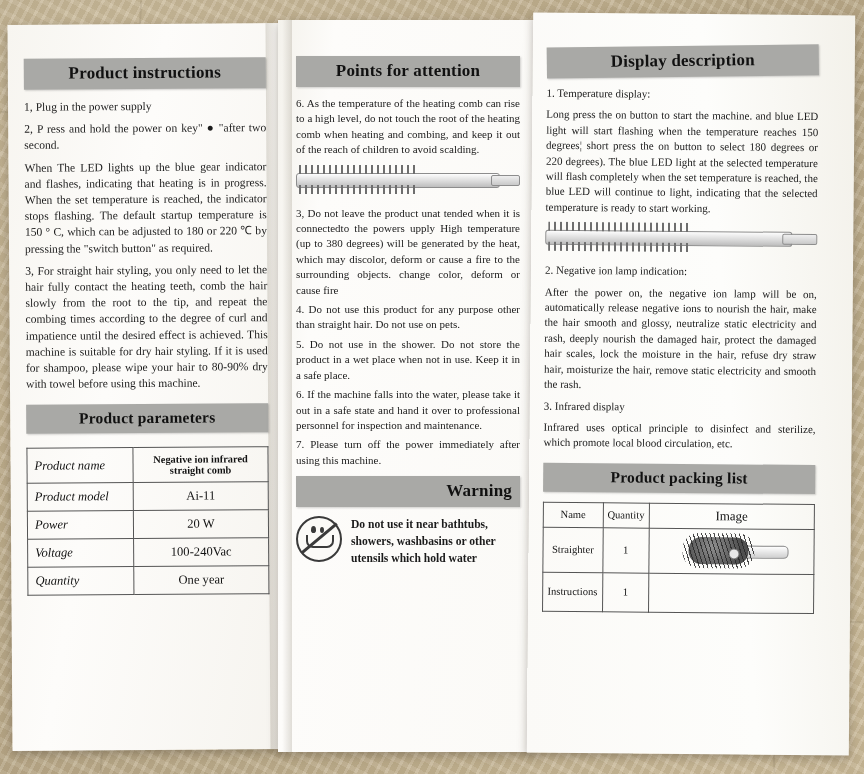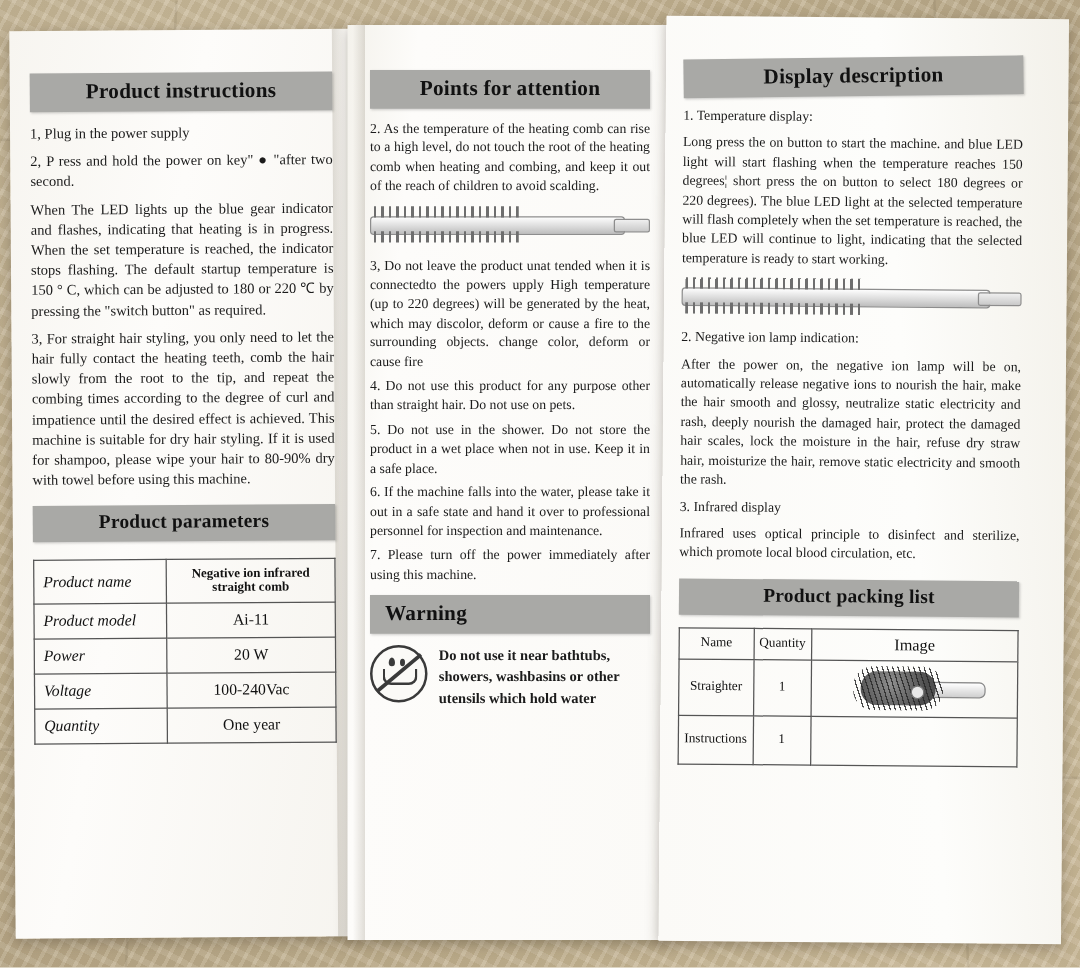--- a/index.html
+++ b/index.html
@@ -165,34 +165,34 @@
       </tbody>
         </table>
     </div>
   </div>
 
   <div class="paper" id="leaf-mid">
     <div class="fold" style="left:0;transform:scaleX(-1)"></div>
     <div class="col tight" style="left:18px;top:36px;width:224px;">
       <h2 class="hdr">Points for attention</h2>
       <div style="height:9px"></div>
-      <p class="small">2. As the temperature of the heating comb can rise to a high level, do not touch the root of the heating comb when heating and combing, and keep it out of the reach of children to avoid scalding.</p>
+      <p class="small">6. As the temperature of the heating comb can rise to a high level, do not touch the root of the heating comb when heating and combing, and keep it out of the reach of children to avoid scalding.</p>
       <div class="comb">
         <div class="body"></div>
           <div class="tip"></div>
         <div class="teeth"></div>
           <div class="teeth2"></div>
       </div>
-      <p class="small">3, Do not leave the product unat tended when it is connectedto the powers upply High temperature (up to 220 degrees) will be generated by the heat, which may discolor, deform or cause a fire to the surrounding objects. change color, deform or cause fire</p>
+      <p class="small">3, Do not leave the product unat tended when it is connectedto the powers upply High temperature (up to 380 degrees) will be generated by the heat, which may discolor, deform or cause a fire to the surrounding objects. change color, deform or cause fire</p>
       <p class="small">4. Do not use this product for any purpose other than straight hair. Do not use on pets.</p>
       <p class="small">5. Do not use in the shower. Do not store the product in a wet place when not in use. Keep it in a safe place.</p>
       <p class="small">6. If the machine falls into the water, please take it out in a safe state and hand it over to professional personnel for inspection and maintenance.</p>
       <p class="small">7. Please turn off the power immediately after using this machine.</p>
       <div style="height:4px"></div>
-      <h2 class="hdr" style="text-align:left;padding-left:12px">Warning</h2>
+      <h2 class="hdr" style="text-align:right;padding-left:12px">Warning</h2>
       <div class="warnrow">
         <div class="warnicon">
           <div class="tub"></div>
             <div class="drop"></div>
             <div class="drop2"></div>
             <div class="slash"></div>
         </div>
         <div class="warntext">Do not use it near bathtubs, showers, washbasins or other utensils which hold water</div>
       </div>
     </div>

